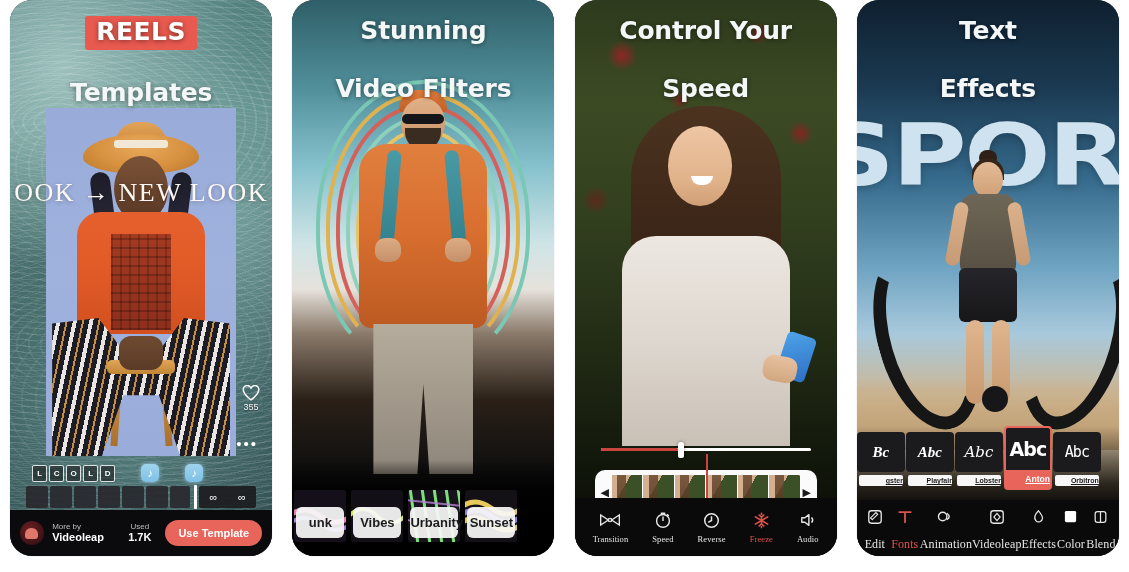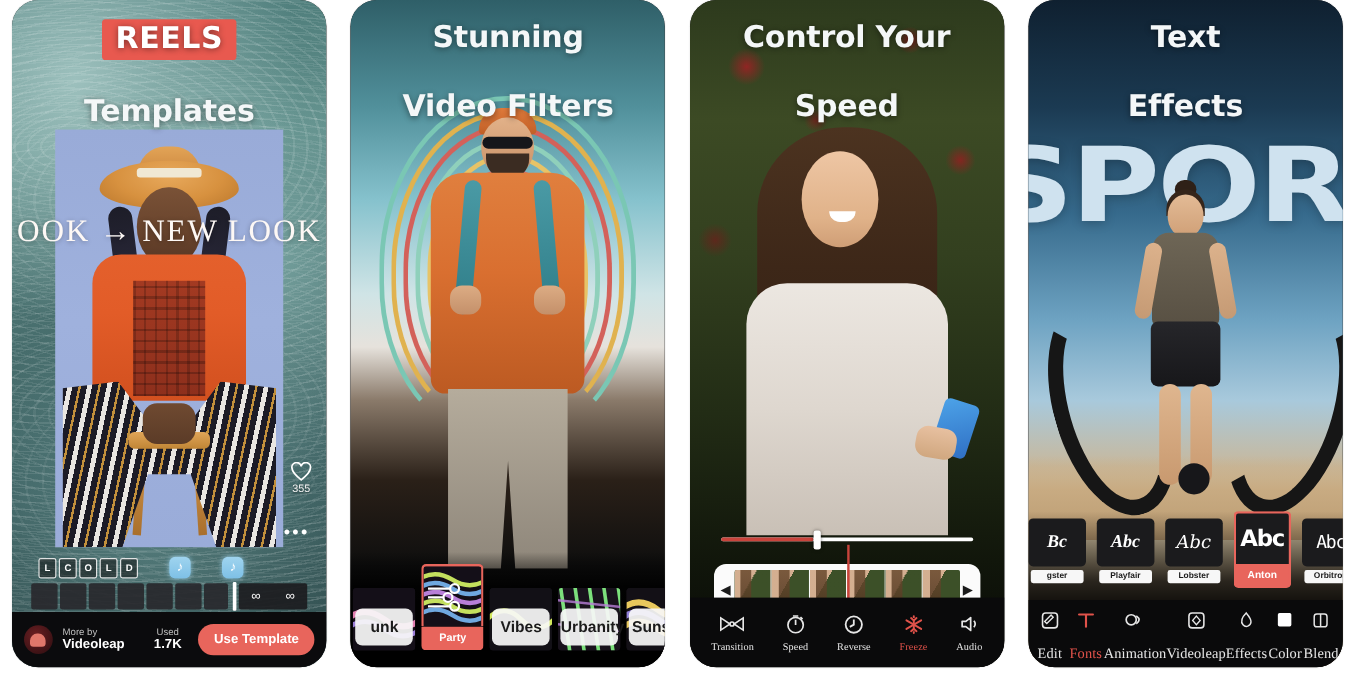--- a/index.html
+++ b/index.html
@@ -442,34 +442,34 @@
   .p4-ball{
     position:absolute;left:50%;margin-left:-6px;top:236px;
     width:26px;height:26px;border-radius:50%;background:#17171a;
   }
   .p4-sand{
     position:absolute;left:0;right:0;bottom:106px;height:70px;z-index:8;
     background:linear-gradient(180deg,rgba(205,180,143,.0),#c8ab82 40%,#bb9b71 100%);
   }
   .p4-fontrow{
     position:absolute;left:0;right:0;bottom:62px;height:62px;z-index:30;
-    display:flex;align-items:flex-start;gap:9px;padding-left:-6px;
+    display:flex;align-items:flex-start;gap:1px;padding-left:-6px;
   }
   .p4-font{
     width:48px;flex:0 0 48px;position:relative;
   }
   .p4-font .box{
     width:48px;height:40px;background:#1b1b1d;border-radius:4px;
     display:flex;align-items:center;justify-content:center;
     color:#fff;font-size:15px;overflow:hidden;
   }
   .p4-font .cap{
     margin:3px auto 0;
-    background:#f7f7f7;color:#1b1b1b;font-size:7px;text-align:center;
-    padding:2px 0;border-radius:2px;width:44px;font-weight:bold;
+    background:#f7f7f7;color:#1b1b1b;font-size:7px;text-align:right;
+    padding:2px 0;border-radius:2px;width:44px;font-weight:bold;text-decoration:underline;
   }
   .p4-font.sel{
     margin-top:-6px;
   }
   .p4-font.sel .box{
     height:44px;border:2px solid #e8655c;border-bottom:none;box-sizing:border-box;
     border-radius:4px 4px 0 0;font-size:19px;font-weight:bold;
   }
   .p4-font.sel .cap{
     width:48px;margin:0;background:#e8655c;color:#fff;font-size:8.5px;
@@ -619,37 +619,20 @@
         <div class="thumb">
           <svg class="wavy" viewBox="0 0 52 52" preserveAspectRatio="none">
             <rect width="52" height="52" fill="#140f18"></rect>
             <path d="M-5 26 Q10 14 26 26 T57 26" stroke="#e07fb0" stroke-width="5" fill="none"></path>
             <path d="M-5 34 Q10 22 26 34 T57 34" stroke="#9c7fd8" stroke-width="4" fill="none"></path>
           </svg>
         </div>
         <div class="cap">unk</div>
       </div>
 
-      <div class="p2-filter sel">
-        <div class="thumb">
-          <svg class="wavy" viewBox="0 0 52 52" preserveAspectRatio="none">
-            <rect width="52" height="52" fill="#140f18"></rect>
-            <path d="M-5 12 Q10 2 26 12 T57 12" stroke="#c4e05e" stroke-width="4" fill="none"></path>
-            <path d="M-5 20 Q10 10 26 20 T57 20" stroke="#6fa8e0" stroke-width="4" fill="none"></path>
-            <path d="M-5 28 Q10 18 26 28 T57 28" stroke="#b87fd8" stroke-width="4" fill="none"></path>
-            <path d="M-5 36 Q10 26 26 36 T57 36" stroke="#c4e05e" stroke-width="4" fill="none"></path>
-            <path d="M-5 44 Q10 34 26 44 T57 44" stroke="#6fa8e0" stroke-width="4" fill="none"></path>
-            <circle cx="28" cy="20" r="4" fill="none" stroke="#fff" stroke-width="2"></circle>
-            <circle cx="22" cy="28" r="4" fill="none" stroke="#fff" stroke-width="2"></circle>
-            <circle cx="28" cy="36" r="4" fill="none" stroke="#fff" stroke-width="2"></circle>
-            <path d="M4 20 H24 M4 28 H18 M4 36 H24" stroke="#fff" stroke-width="2"></path>
-          </svg>
-        </div>
-        <div class="cap">Party</div>
-      </div>
 
       <div class="p2-filter">
         <div class="thumb">
           <svg class="wavy" viewBox="0 0 52 52" preserveAspectRatio="none">
             <rect width="52" height="52" fill="#121016"></rect>
             <path d="M-2 26 Q12 12 26 26 T54 26" stroke="#d2e85c" stroke-width="4" fill="none"></path>
           </svg>
         </div>
         <div class="cap">Vibes</div>
       </div>

